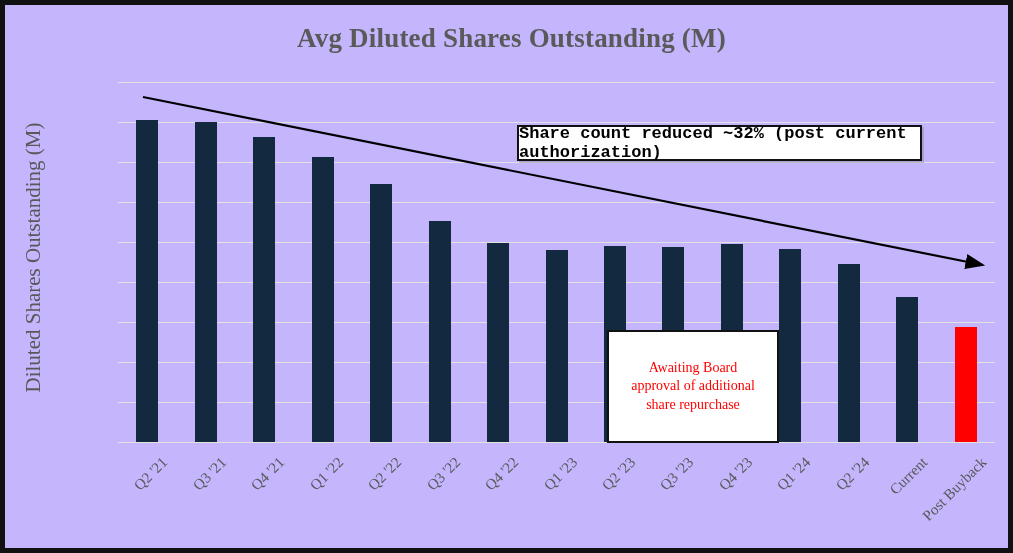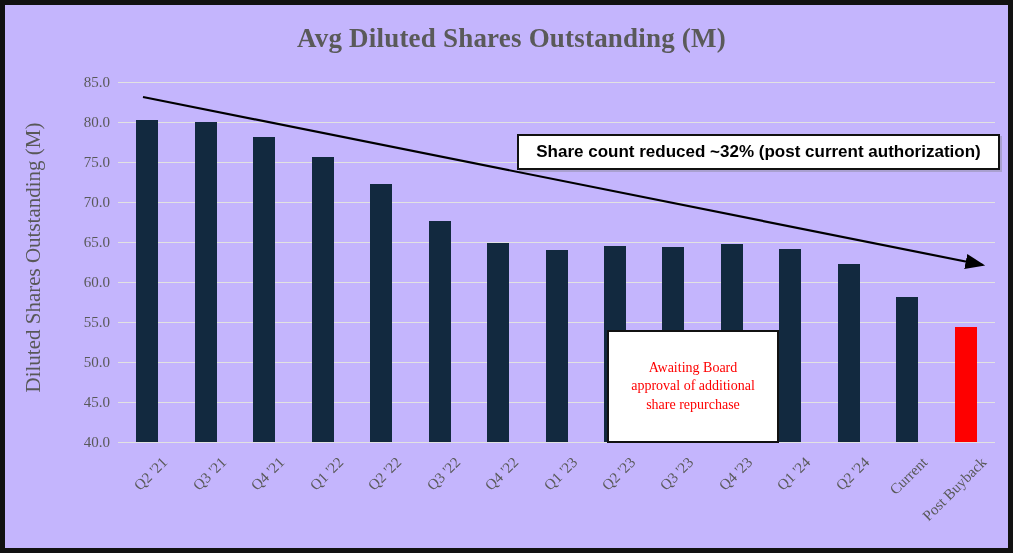--- a/index.html
+++ b/index.html
@@ -85,32 +85,31 @@
     text-align: right;
   }
   #xlabels {
     position: absolute;
     left: 113px; top: 441px;
     width: 877px; height: 110px;
   }
   #callout-top {
     position: absolute;
     left: 512px; top: 120px;
-    width: 483px; height: 36px;
+    width: 405px; height: 36px;
     background: #ffffff;
     border: 2px solid #111111;
     display: flex;
     align-items: center;
     justify-content: center;
-    font-family: Liberation Sans, sans-serif;
+    font-family: Liberation Mono, monospace;
     font-size: 17px;
     font-weight: bold;
     color: #000000;
     box-shadow: 2px 2px 0 rgba(120,120,120,0.35);
-    margin-top: 9px;
   }
   #callout-board {
     position: absolute;
     left: 602px; top: 325px;
     width: 172px; height: 113px;
     background: #ffffff;
     border: 2px solid #111111;
     display: flex;
     align-items: center;
     justify-content: center;
@@ -130,32 +129,20 @@
 </style>
 </head>
 <body>
 
 <div id="frame">
 
   <div id="chart-title">Avg Diluted Shares Outstanding (M)</div>
 
   <div id="y-axis-title">Diluted Shares Outstanding (M)</div>
 
-  <div id="yticks">
-      <div class="ytick" style="top: 0px;">85.0</div>
-      <div class="ytick" style="top: 40px;">80.0</div>
-      <div class="ytick" style="top: 80px;">75.0</div>
-      <div class="ytick" style="top: 120px;">70.0</div>
-      <div class="ytick" style="top: 160px;">65.0</div>
-      <div class="ytick" style="top: 200px;">60.0</div>
-      <div class="ytick" style="top: 240px;">55.0</div>
-      <div class="ytick" style="top: 280px;">50.0</div>
-      <div class="ytick" style="top: 320px;">45.0</div>
-      <div class="ytick" style="top: 360px;">40.0</div>
-    </div>
 
   <div id="plot">
     <div id="gridlines">
         <div class="gridline" style="top: 0px;"></div>
         <div class="gridline" style="top: 40px;"></div>
         <div class="gridline" style="top: 80px;"></div>
         <div class="gridline" style="top: 120px;"></div>
         <div class="gridline" style="top: 160px;"></div>
         <div class="gridline" style="top: 200px;"></div>
         <div class="gridline" style="top: 240px;"></div>

